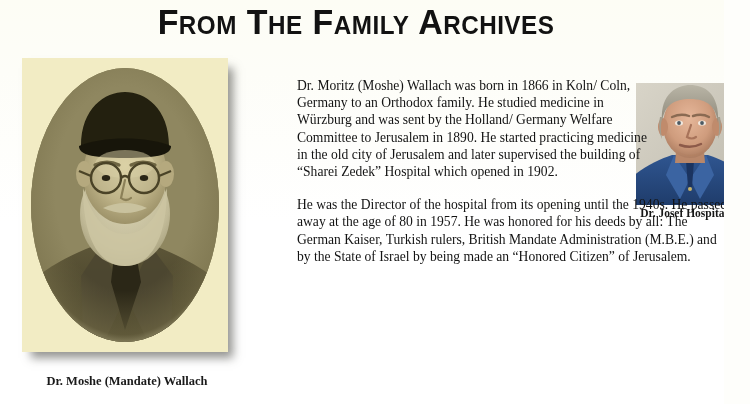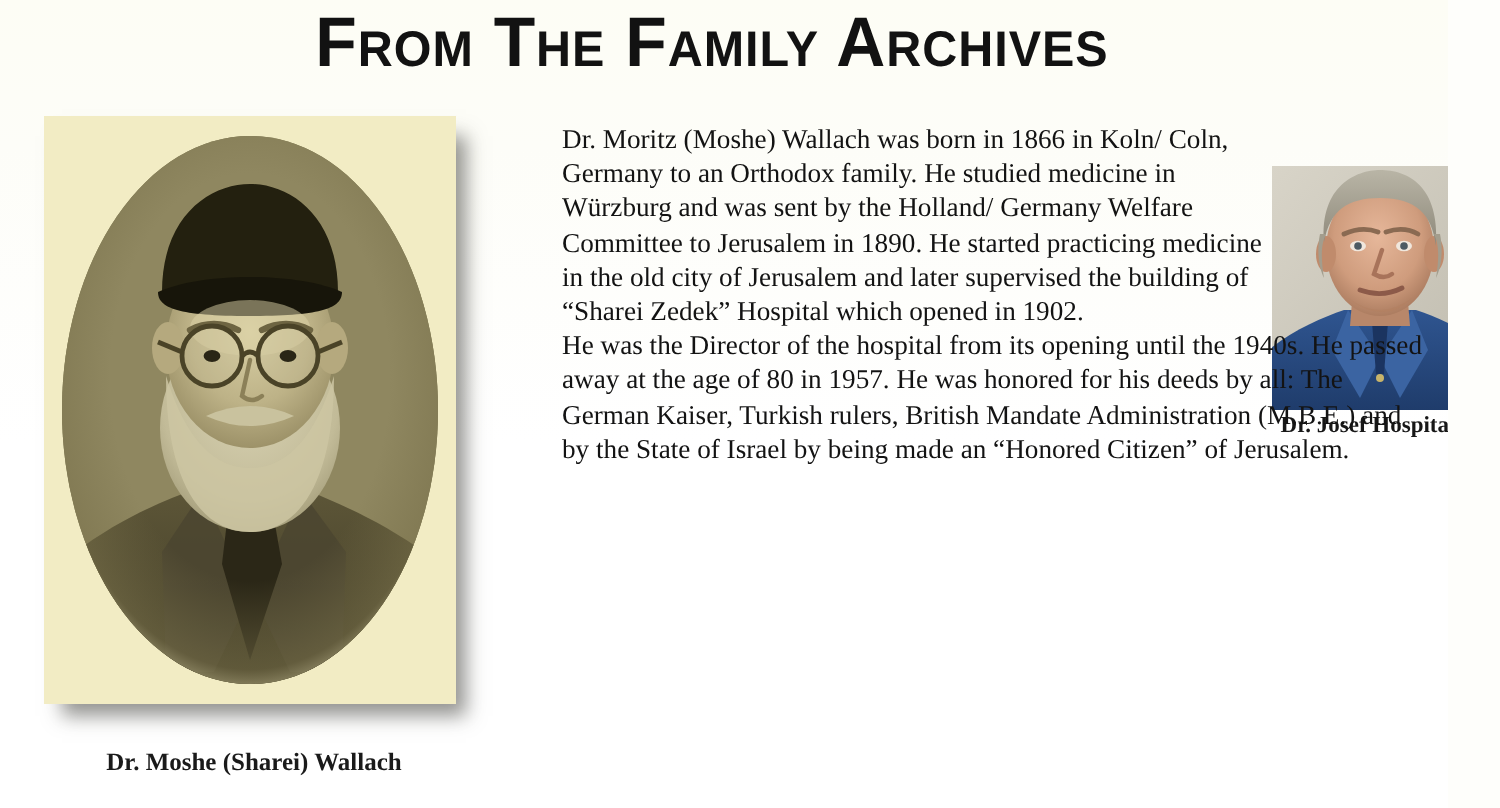--- a/index.html
+++ b/index.html
@@ -123,21 +123,21 @@
     position: absolute;
     left: 281px;
     top: 61px;
     width: 352px;
     color: #131313;
     font-family: "Liberation Serif", serif;
     font-size: 13.6px;
     line-height: 17.2px;
     text-align: left;
   }
-  #body-text p { margin: 0; }
+  #body-text p { margin: 16px; }
   #p1 { width: 350px; }
   #p2 { width: 432px; margin-top: 14px; }
   #p3 { width: 440px; margin-top: 13px; }
 </style>
 </head>
 <body>
 
 <div id="page">
 
   <div id="title">From The Family Archives</div>
@@ -217,21 +217,21 @@
           <rect x="0" y="0" width="188" height="274" fill="url(#vignetteG)"></rect>
         </g>
 
         <g opacity="0.10" clip-path="url(#ovalClip)">
           <rect x="0" y="0" width="188" height="274" fill="none"></rect>
         </g>
       </svg>
     </div>
   </div>
 
-  <div id="left-caption">Dr. Moshe (Sharei) Wallach</div>
+  <div id="left-caption">Dr. Moshe (Mandate) Wallach</div>
 
   <div id="right-photo">
     <svg width="107" height="122" viewBox="0 0 107 122">
       <defs>
         <linearGradient id="bgG2" x1="0" y1="0" x2="1" y2="1">
           <stop offset="0%" stop-color="#d8d4c8"></stop>
           <stop offset="100%" stop-color="#bfbbae"></stop>
         </linearGradient>
         <radialGradient id="faceG2" cx="48%" cy="40%" r="62%">
           <stop offset="0%" stop-color="#e6b79a"></stop>

